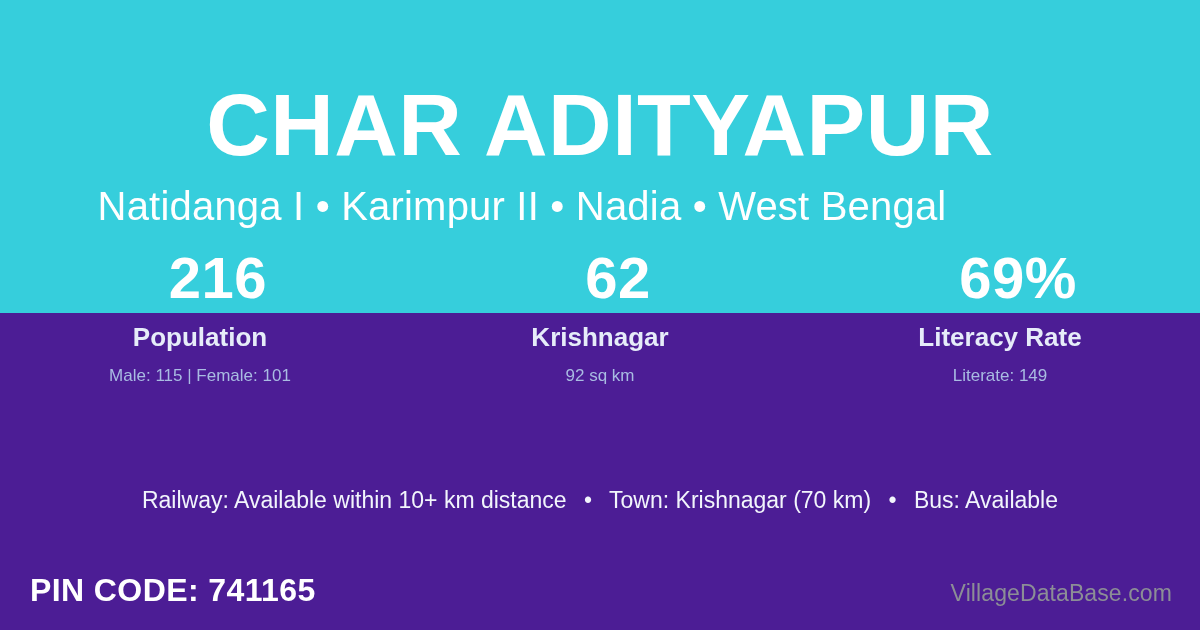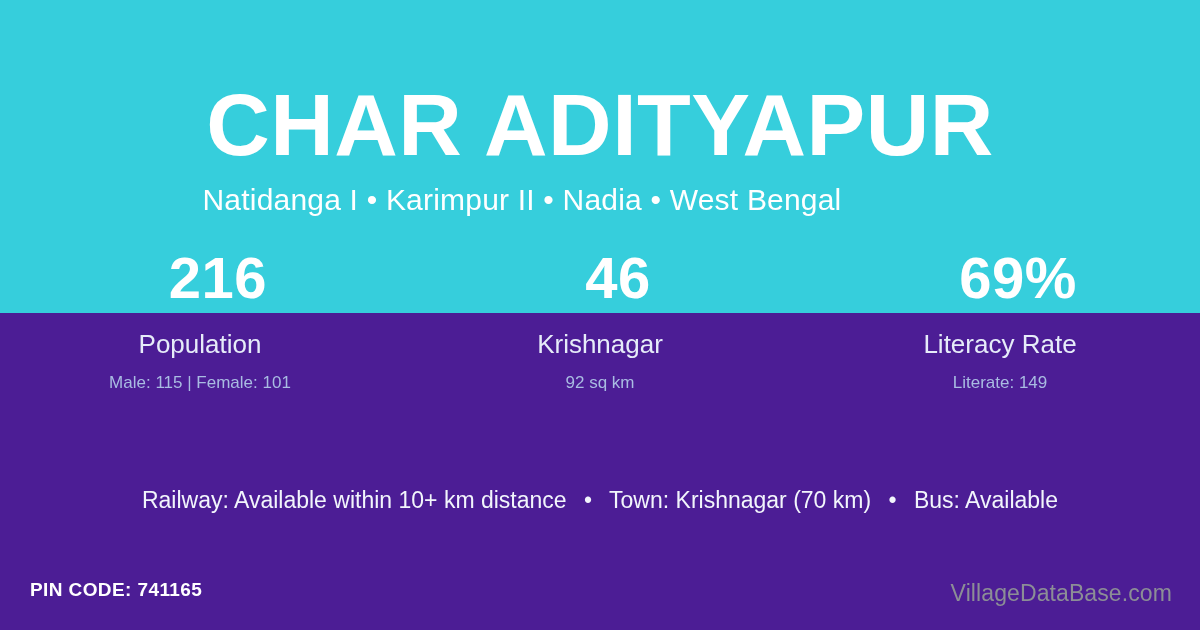--- a/index.html
+++ b/index.html
@@ -39,21 +39,21 @@
     line-height: 1.05;
     white-space: nowrap;
   }
   #village-subtitle {
     position: absolute;
     left: 0;
     top: 182px;
     width: 1044px;
     text-align: center;
     color: #ffffff;
-    font-size: 30px;
+    font-size: 40px;
     font-weight: normal;
     letter-spacing: 0.2px;
     line-height: 1.2;
     white-space: nowrap;
   }
   
   #stats-row {
     position: absolute;
     left: 0;
     top: 243px;
@@ -68,23 +68,23 @@
     color: #ffffff;
     font-size: 58px;
     font-weight: bold;
     line-height: 70px;
     letter-spacing: 0.5px;
     margin-left: 36px;
   }
   .stat-label {
     color: #E6ECF9;
     font-size: 26px;
-    font-weight: normal;
+    font-weight: bold;
     line-height: 32px;
-    margin-top: 15px;
+    margin-top: 8px;
   }
   .stat-sub {
     color: #A9BCE2;
     font-size: 17px;
     font-weight: normal;
     line-height: 24px;
     margin-top: 11px;
   }
   
   #infra-line {
@@ -102,21 +102,21 @@
     display: inline-block;
     padding: 0 11px;
     color: #F2F5FC;
   }
   
   #pin-code {
     position: absolute;
     left: 30px;
     top: 574px;
     color: #ffffff;
-    font-size: 19px;
+    font-size: 32px;
     font-weight: bold;
     letter-spacing: 0.4px;
     line-height: 32px;
     white-space: nowrap;
   }
   #brand {
     position: absolute;
     right: 28px;
     top: 578px;
     color: #8C8E96;
@@ -140,21 +140,21 @@
 
   <div id="stats-row">
 
     <div class="stat-col">
       <div class="stat-value">216</div>
       <div class="stat-label">Population</div>
       <div class="stat-sub">Male: 115 | Female: 101</div>
     </div>
 
     <div class="stat-col">
-      <div class="stat-value">46</div>
+      <div class="stat-value">62</div>
       <div class="stat-label">Krishnagar</div>
       <div class="stat-sub">92 sq km</div>
     </div>
 
     <div class="stat-col">
       <div class="stat-value">69%</div>
       <div class="stat-label">Literacy Rate</div>
       <div class="stat-sub">Literate: 149</div>
     </div>
 

